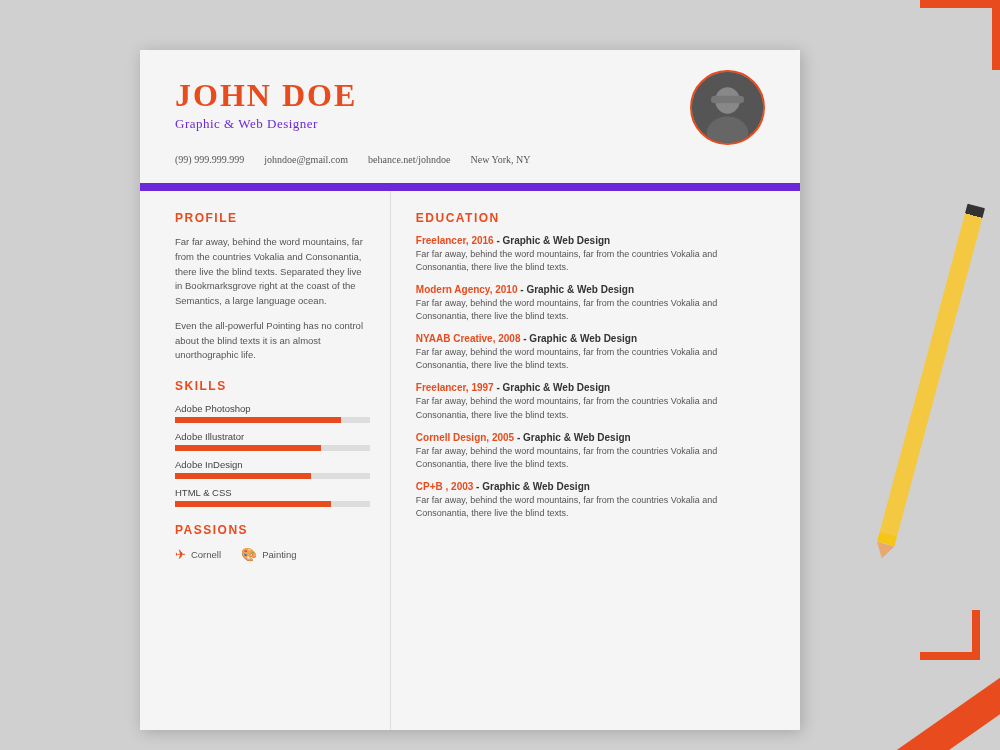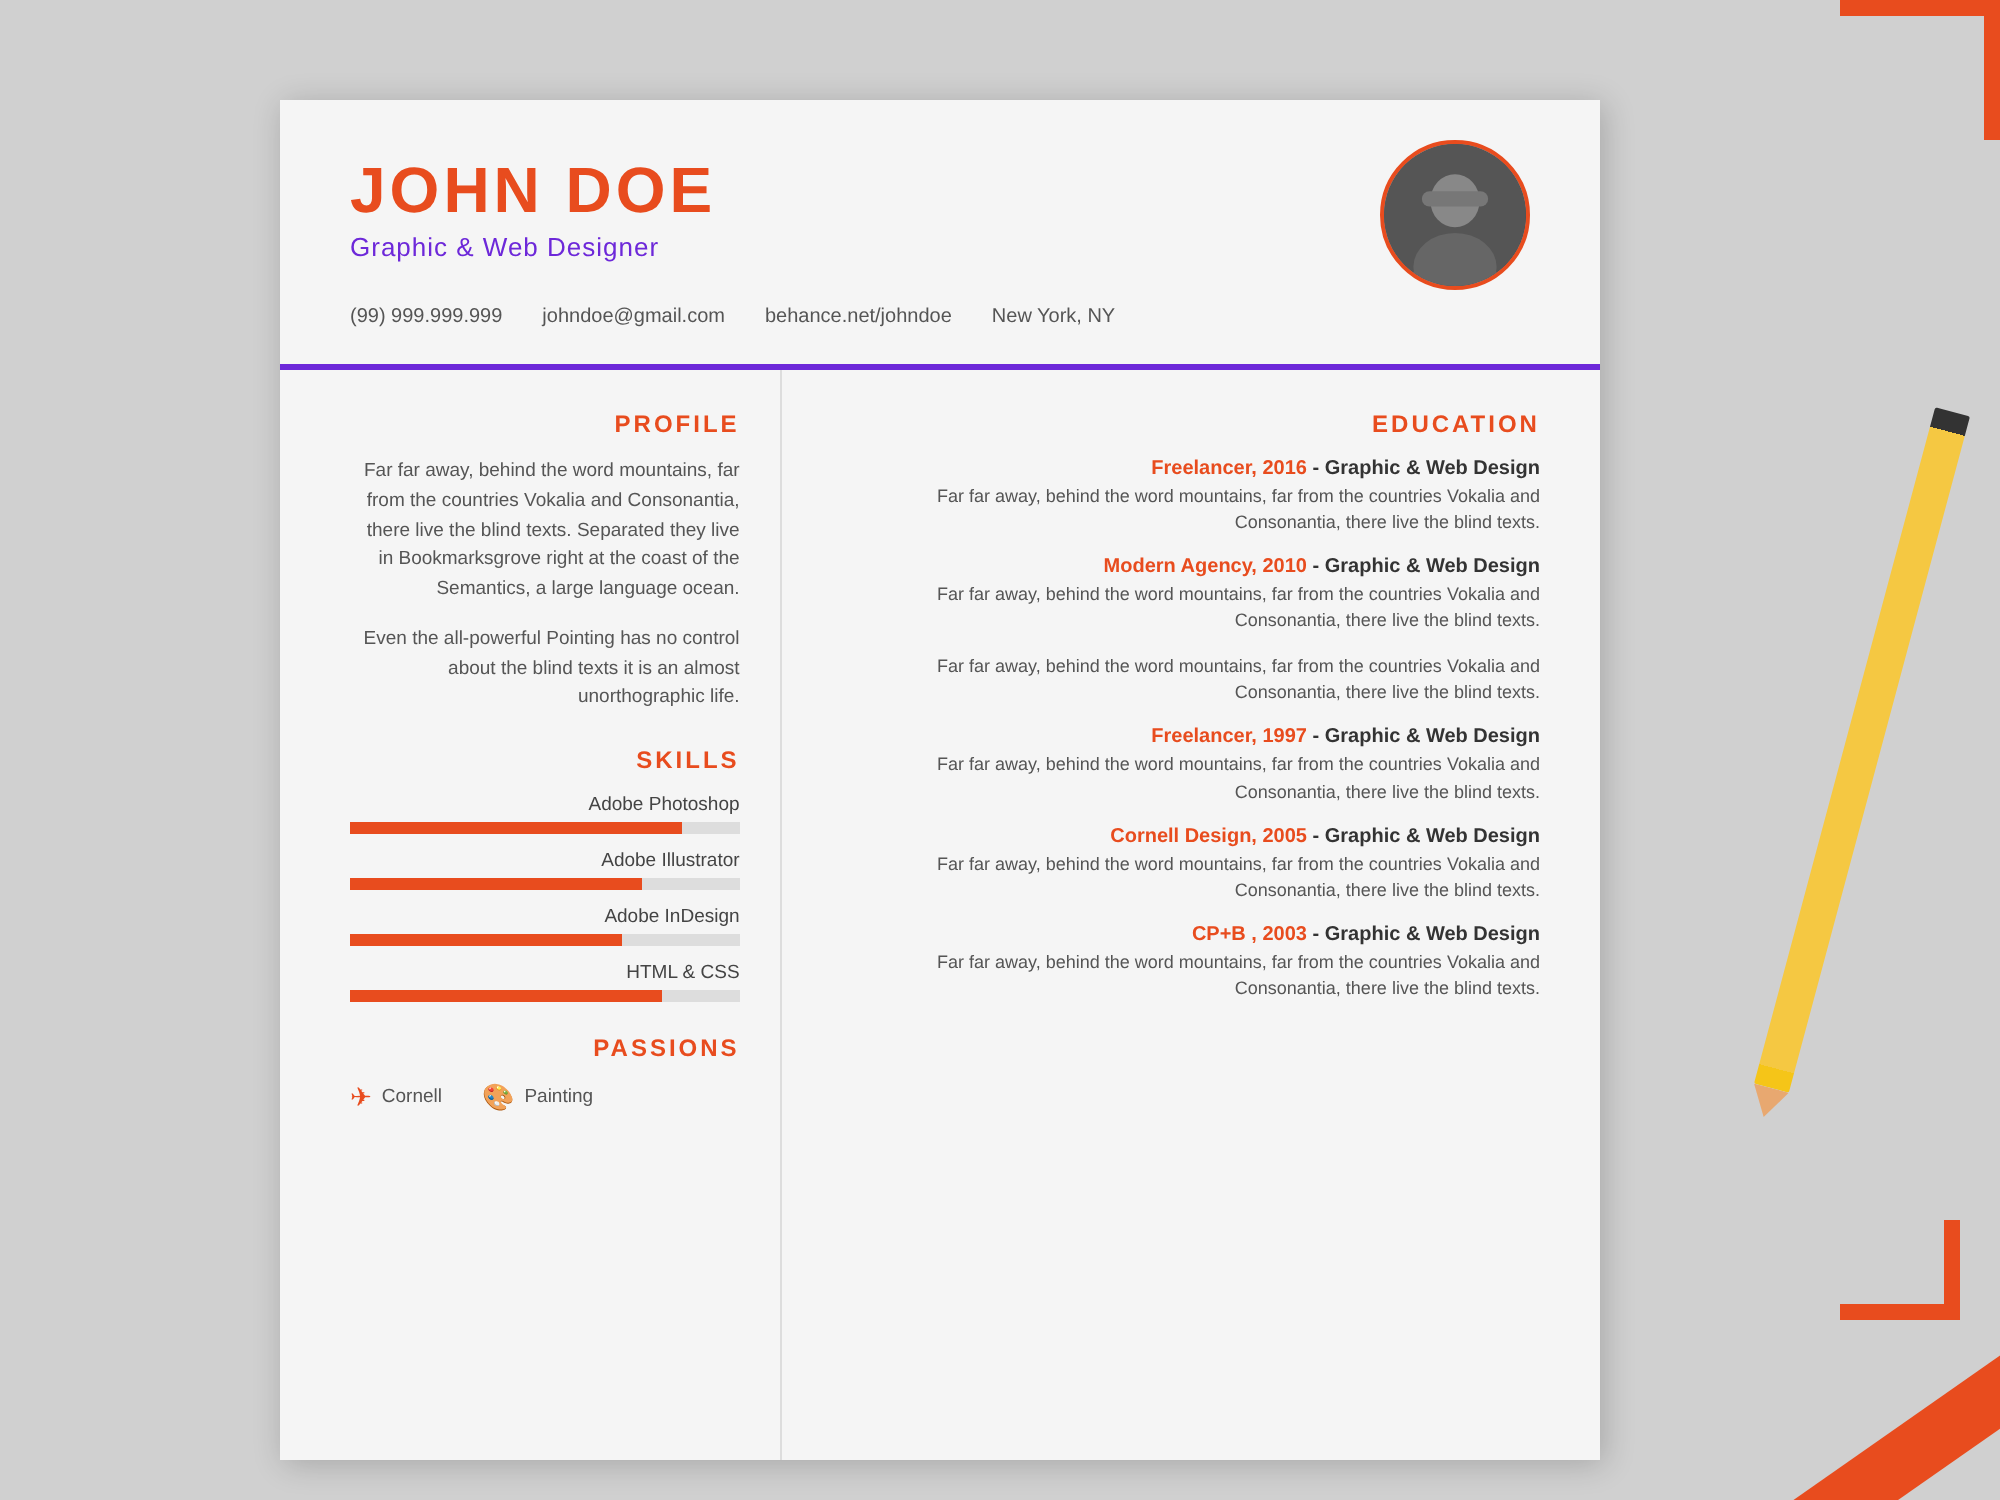--- a/index.html
+++ b/index.html
@@ -76,22 +76,23 @@
       width: 660px;
       height: 680px;
       background-color: #f5f5f5;
       box-shadow: 2px 2px 15px rgba(0,0,0,0.2);
       overflow: hidden;
     }
 
     
     .header {
       padding: 28px 35px 18px 35px;
-      border-bottom: 3px solid #6d28d9;
+      border-bottom: 8px solid #6d28d9;
       position: relative;
+      font-family: Liberation Serif, serif;
     }
 
     .header-left {
       display: inline-block;
       vertical-align: top;
     }
 
     .name {
       font-size: 32px;
       font-weight: 900;
@@ -147,21 +148,20 @@
     .contact-info span {
       display: flex;
       align-items: center;
       gap: 4px;
     }
 
     
     .content {
       display: flex;
       height: calc(100% - 130px);
-      text-align: right;
     }
 
     .left-col {
       width: 38%;
       padding: 20px 20px 20px 35px;
       border-right: 1px solid #ddd;
     }
 
     .right-col {
       width: 62%;
@@ -372,20 +372,23 @@
     </div>
     <div class="work-desc">Far far away, behind the word mountains, far from the countries Vokalia and Consonantia, there live the blind texts.</div>
   </div>
           <div class="work-item">
     <div class="work-title">
       <span>Modern Agency, 2010</span> - Graphic &amp; Web Design
     </div>
     <div class="work-desc">Far far away, behind the word mountains, far from the countries Vokalia and Consonantia, there live the blind texts.</div>
   </div>
           <div class="work-item">
+    <div class="work-title">
+      <span>NYAAB Creative, 2008</span> - Graphic &amp; Web Design
+    </div>
     <div class="work-desc">Far far away, behind the word mountains, far from the countries Vokalia and Consonantia, there live the blind texts.</div>
   </div>
           <div class="work-item">
     <div class="work-title">
       <span>Freelancer, 1997</span> - Graphic &amp; Web Design
     </div>
     <div class="work-desc">Far far away, behind the word mountains, far from the countries Vokalia and Consonantia, there live the blind texts.</div>
   </div>
           <div class="work-item">
     <div class="work-title">

